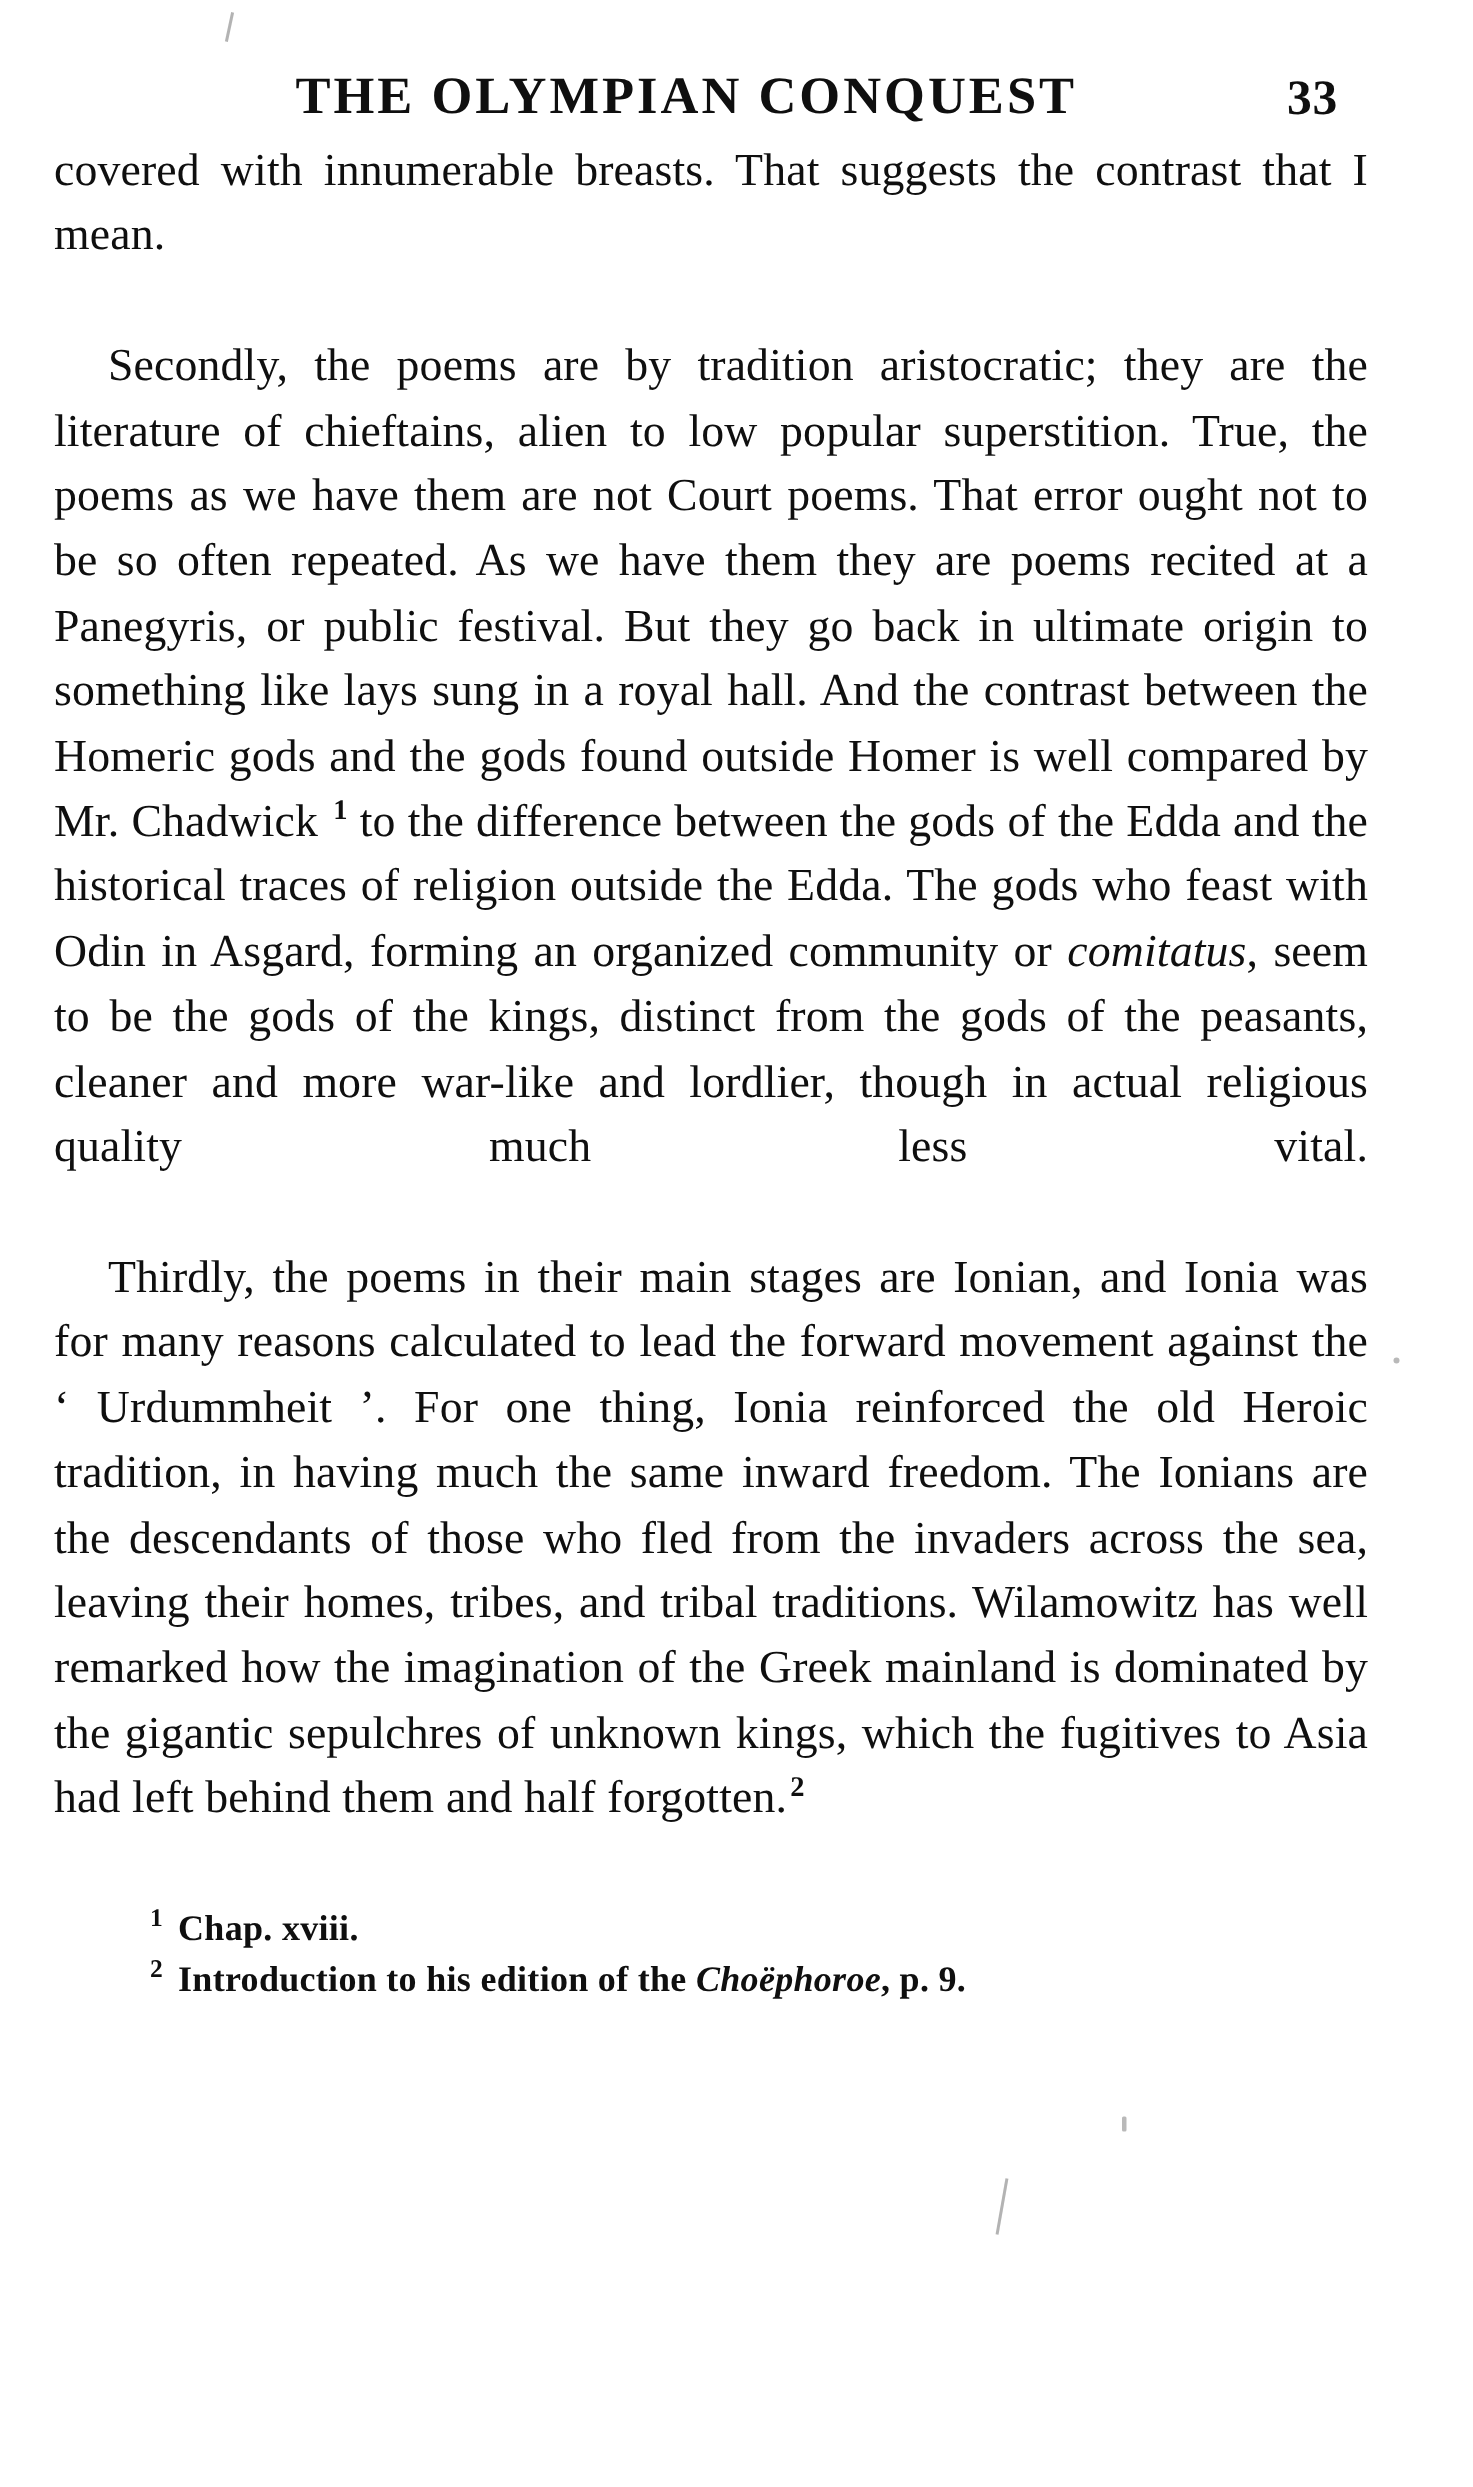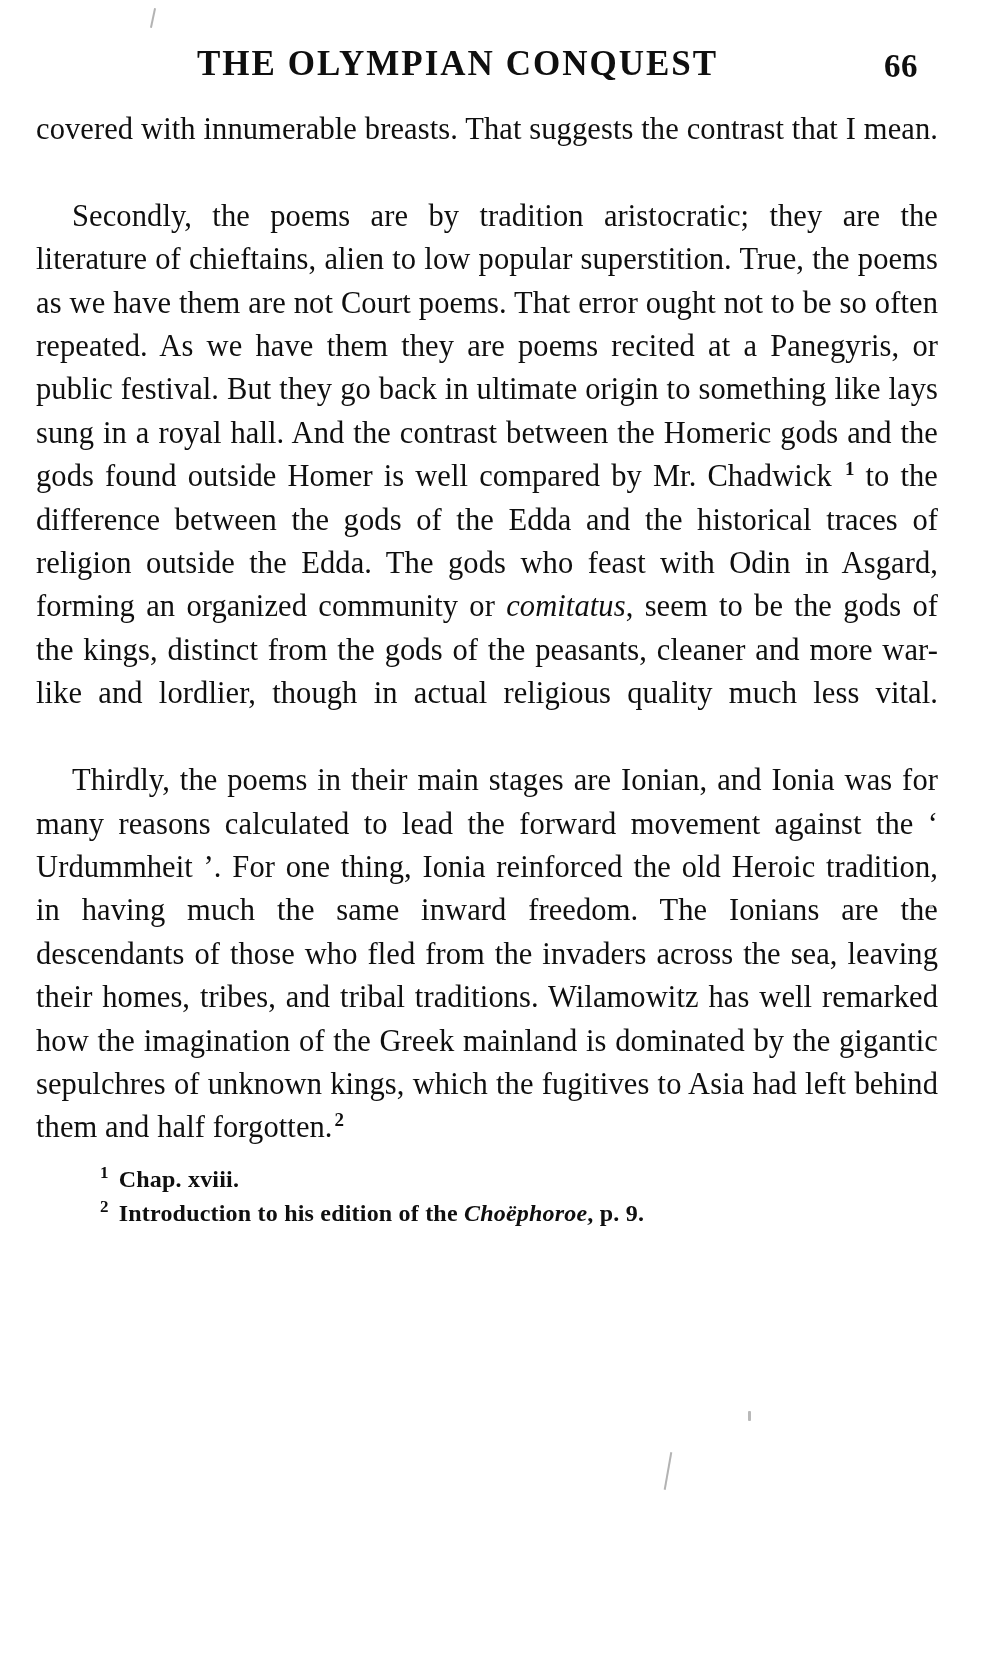--- a/index.html
+++ b/index.html
@@ -15,21 +15,21 @@
     color: #0f0f0f;
     overflow: hidden;
   }
 
   .page {
     position: absolute;
     top: 0; left: 0;
     width: 982px;
     height: 1658px;
     box-sizing: border-box;
-    padding: 22px 34px 0 22px;
+    padding: 22px 60px 0 22px;
   }
 
   
   .header {
     position: relative;
     height: 70px;
     padding: 0 0 0 40px;
   }
   .header-title {
     position: absolute;
@@ -45,21 +45,21 @@
     position: absolute;
     right: 30px;
     top: 26px;
     font-size: 33px;
     font-weight: 700;
     letter-spacing: 0.5px;
   }
 
   
   .body-col {
-    margin-top: 16px;
+    margin-top: 0;
     padding: 0 10px 0 14px;
   }
   p.para {
     margin: 0 0 0 0;
     font-size: 30.5px;
     line-height: 43.4px;
     text-align: justify;
     text-justify: inter-word;
     letter-spacing: 0.1px;
     font-weight: 500;
@@ -84,21 +84,21 @@
   sup.fn {
     font-size: 19px;
     vertical-align: super;
     line-height: 0;
     font-weight: 600;
     padding-left: 2px;
   }
 
   
   .footnotes {
-    margin-top: 12px;
+    margin-top: 48px;
     padding-left: 78px;
     padding-right: 20px;
   }
   .footnote {
     font-size: 24px;
     line-height: 34px;
     font-weight: 600;
     letter-spacing: 0.2px;
     white-space: nowrap;
   }
@@ -130,21 +130,21 @@
 
 <div class="page">
 
   <div class="mark-slash" style="left:152px; top:8px; height:20px;"></div>
   <div class="mark-slash" style="left:667px; top:1452px; height:38px; transform:rotate(10deg);"></div>
   <div class="speck" style="left:929px; top:905px; width:4px; height:4px;"></div>
   <div class="speck" style="left:748px; top:1411px; width:3px; height:10px; border-radius:1px;"></div>
 
   <div class="header">
     <div class="header-title">THE OLYMPIAN CONQUEST</div>
-    <div class="header-pageno">66</div>
+    <div class="header-pageno">33</div>
   </div>
 
   <div class="body-col">
     <p class="para" id="para-1">covered with innumerable breasts.   That suggests the contrast that I mean.</p>
     <p class="para indent" id="para-2">Secondly, the poems are by tradition aristocratic; they are the literature of chieftains, alien to low popular superstition.   True, the poems as we have them are not Court poems.   That error ought not to be so often repeated.   As we have them they are poems recited at a Panegyris, or public festival.   But they go back in ultimate origin to something like lays sung in a royal hall.   And the contrast between the Homeric gods and the gods found outside Homer is well compared by Mr. Chadwick <sup class="fn">1</sup> to the difference between the gods of the Edda and the historical traces of religion outside the Edda.   The gods who feast with Odin in Asgard, forming an organized community or <em class="ital">comitatus</em>, seem to be the gods of the kings, distinct from the gods of the peasants, cleaner and more war-like and lordlier, though in actual religious quality much less vital.</p>
     <p class="para indent nolast" id="para-3">Thirdly, the poems in their main stages are Ionian, and Ionia was for many reasons calculated to lead the forward movement against the ‘ Urdummheit ’.   For one thing, Ionia reinforced the old Heroic tradition, in having much the same inward freedom.   The Ionians are the descendants of those who fled from the invaders across the sea, leaving their homes, tribes, and tribal traditions.   Wilamowitz has well remarked how the imagination of the Greek mainland is dominated by the gigantic sepulchres of unknown kings, which the fugitives to Asia had left behind them and half forgotten.<sup class="fn">2</sup></p>
   </div>
 
   <div class="footnotes">
     <div class="footnote" id="footnote-1"><span class="marker">1</span><span>Chap. xviii.</span></div>

